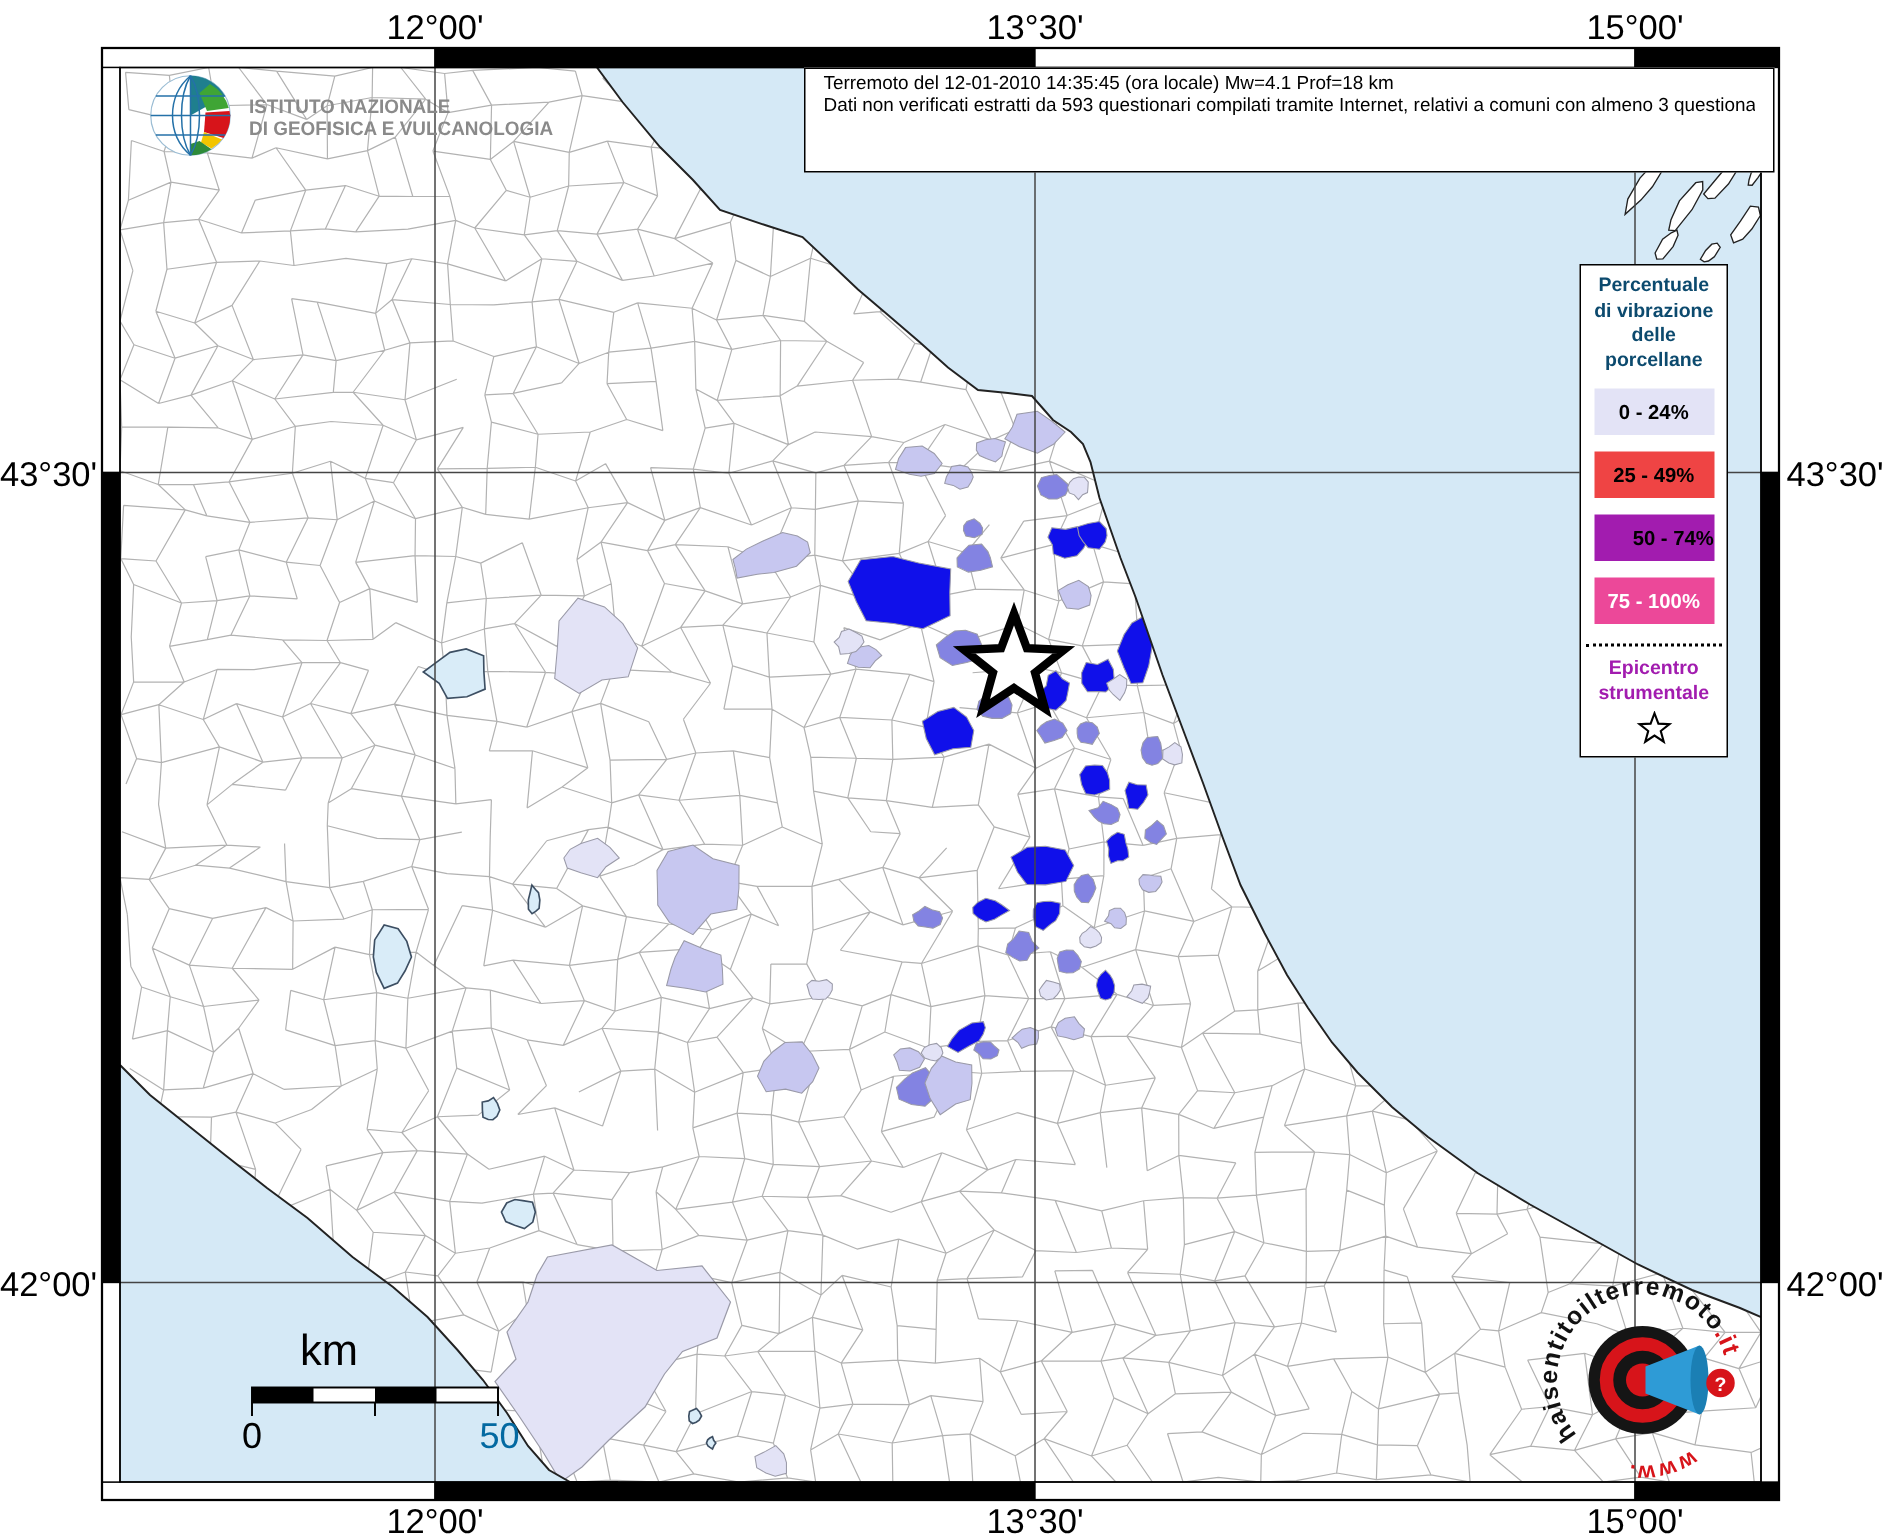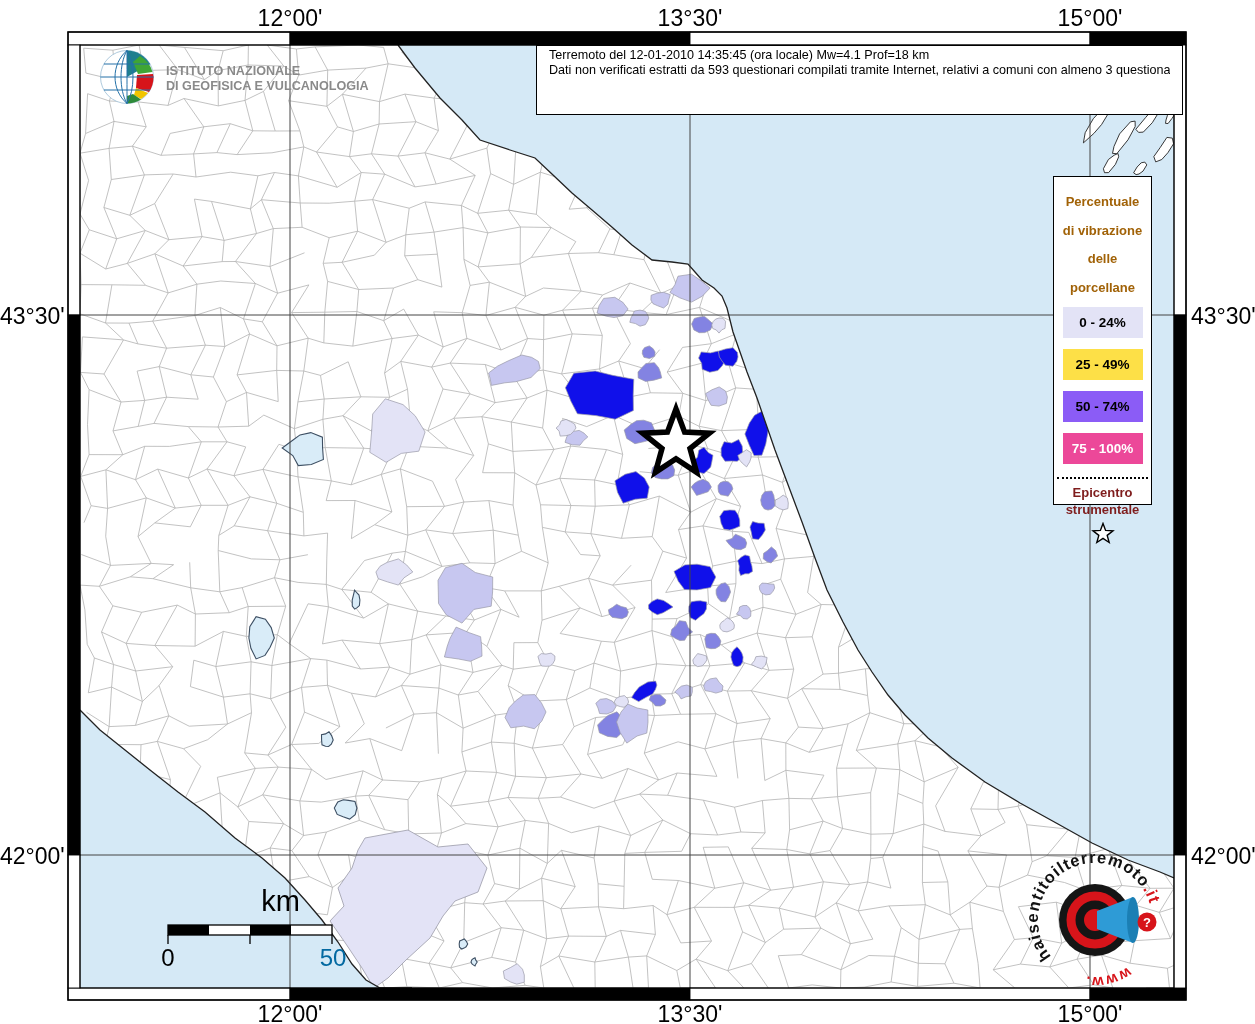--- a/index.html
+++ b/index.html
@@ -13,30 +13,30 @@
   .axis-bottom{top:1001px;transform:translateX(-50%);}
   .axis-left{left:0;width:64px;text-align:right;}
   .axis-right{left:1191px;width:70px;text-align:left;}
 
   #infobox{position:absolute;left:536px;top:45px;width:621px;height:64px;background:#fff;
            border:1.4px solid #000;padding:2px 12px;font-size:12.6px;line-height:15.4px;color:#000;}
   #infobox div{white-space:nowrap;overflow:hidden;}
 
   #legend{position:absolute;left:1053px;top:176px;width:99px;height:329px;background:#fff;
           border:1.2px solid #000;text-align:center;box-sizing:border-box;padding-top:5px;}
-  #legend .ttl{font-weight:bold;font-size:13px;line-height:16.5px;color:#a16207;margin-top:12px;}
+  #legend .ttl{font-weight:bold;font-size:13px;line-height:16.5px;color:#0c4a6e;}
   .swatch{width:80px;height:31px;margin:11px auto 0 auto;font-weight:bold;font-size:13.5px;
           line-height:31px;color:#000;}
   #legend .divider{border-top:2px dotted #000;margin:13px 3px 6px 3px;height:0;}
-  #legend .epi{font-weight:bold;font-size:13px;line-height:16.5px;color:#7f1d1d;}
+  #legend .epi{font-weight:bold;font-size:13px;line-height:16.5px;color:#a21caf;}
   #legend .starwrap{margin-top:4px;}
 
   #ingv-text{position:absolute;left:166px;top:63px;font-size:13px;font-weight:bold;color:#8a8a8a;
              line-height:15px;letter-spacing:0px;transform:scaleX(.97);transform-origin:left;}
-  #km-label{position:absolute;left:200px;top:885px;width:100px;text-align:right;font-size:29px;color:#000;}
+  #km-label{position:absolute;left:200px;top:885px;width:100px;text-align:left;font-size:29px;color:#000;}
   #sb0{position:absolute;left:154px;top:944px;width:28px;text-align:center;font-size:24px;color:#000;}
   #sb50{position:absolute;left:316px;top:944px;width:34px;text-align:center;font-size:24px;color:#0369a1;}
 </style>
 </head>
 <body>
 
 <div id="page">
 
   <svg id="mapsvg" width="1255" height="1024">
     <defs>
@@ -232,22 +232,22 @@
     <div>Terremoto del 12-01-2010 14:35:45 (ora locale) Mw=4.1 Prof=18 km</div>
     <div>Dati non verificati estratti da 593 questionari compilati tramite Internet, relativi a comuni con almeno 3 questionari.</div>
   </div>
 
   <div id="legend">
     <div class="ttl">Percentuale</div>
     <div class="ttl">di vibrazione</div>
     <div class="ttl">delle</div>
     <div class="ttl">porcellane</div>
     <div class="swatch" style="background: rgb(227, 227, 246); color: rgb(0, 0, 0);">0 - 24%</div>
-    <div class="swatch" style="background: #fde047; color: rgb(0, 0, 0);">25 - 49%</div>
-    <div class="swatch" style="background: #8b5cf6; color: rgb(0, 0, 0);">50 - 74%</div>
+    <div class="swatch" style="background: #ef4444; color: rgb(0, 0, 0);">25 - 49%</div>
+    <div class="swatch" style="background: #a21caf; color: rgb(0, 0, 0); text-align: right;">50 - 74%</div>
     <div class="swatch" style="background: #ec4899; color: rgb(255, 255, 255);">75 - 100%</div>
     <div class="divider"></div>
     <div class="epi">Epicentro</div>
     <div class="epi">strumentale</div>
     <div class="starwrap">
       <svg width="26" height="24">
         <polygon points="13,1.5 15.59,8.44 22.99,8.76 17.18,13.36 19.17,20.49 13,16.4 6.83,20.49 8.82,13.36 3.01,8.76 10.41,8.44" fill="#ffffff" stroke="#000000" stroke-width="1.4"></polygon>
       </svg>
     </div>
   </div>

